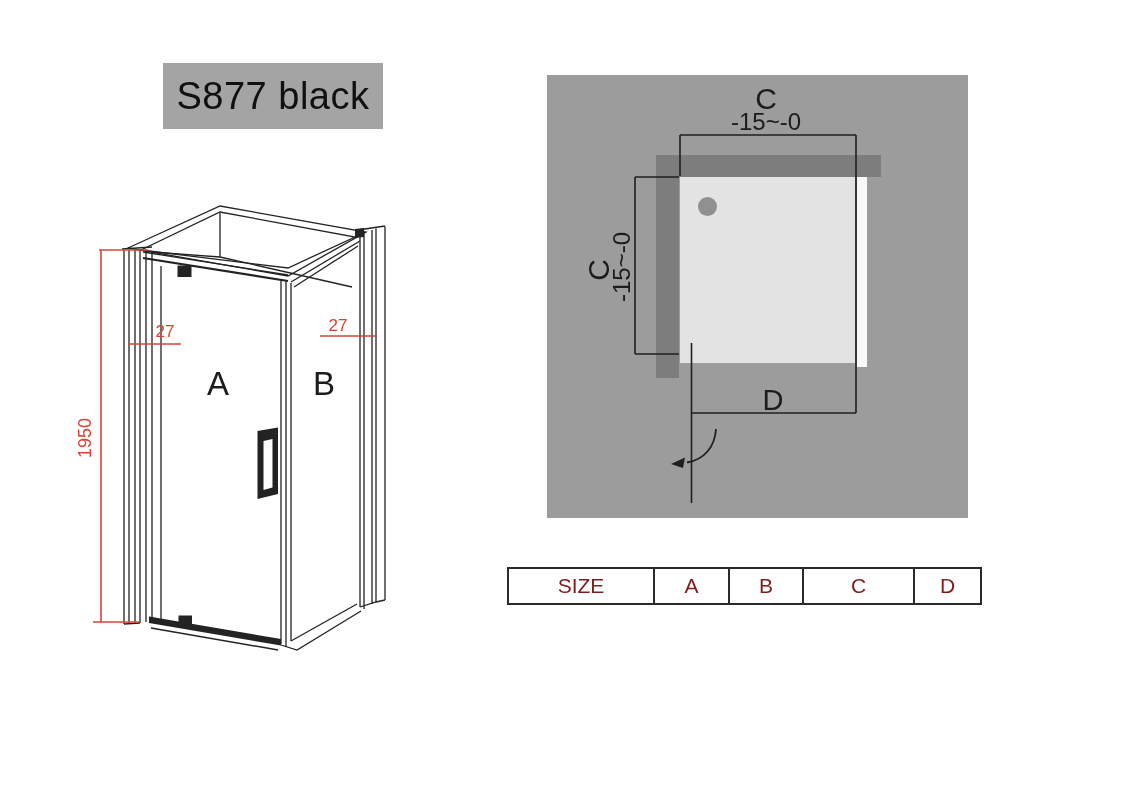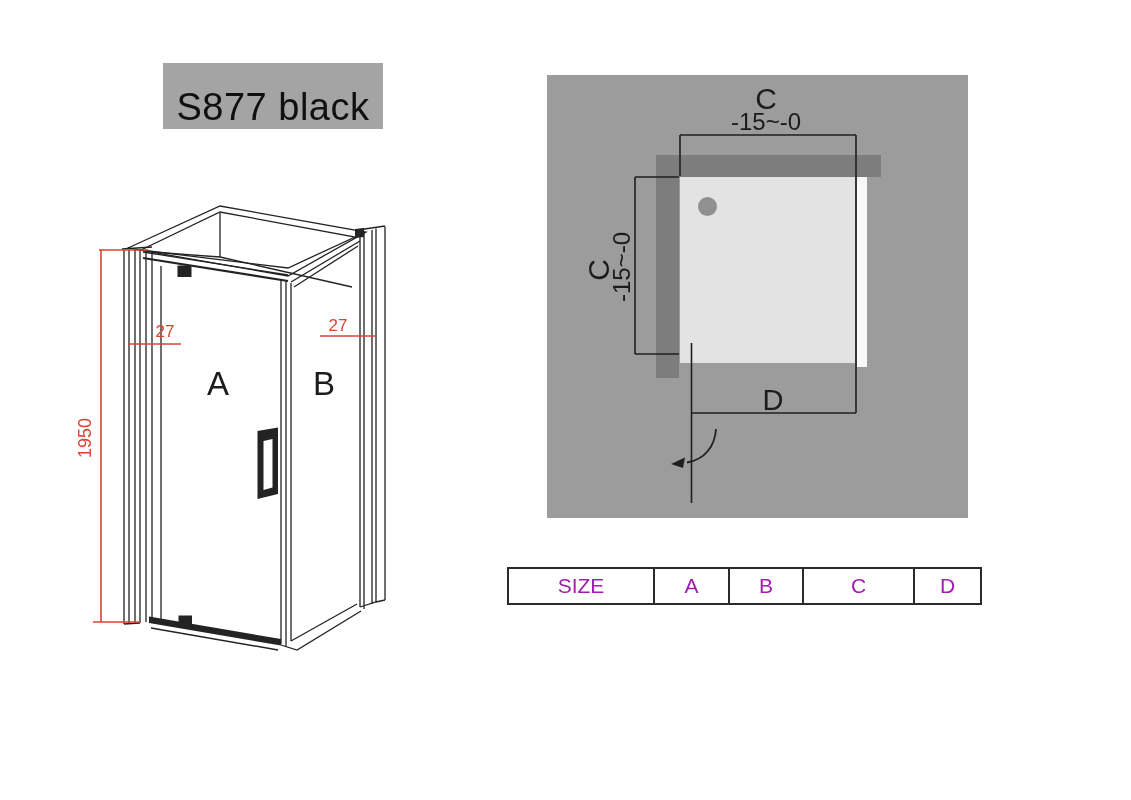--- a/index.html
+++ b/index.html
@@ -3,31 +3,31 @@
 <meta charset="utf-8">
 <style>
   html,body{margin:0;padding:0;background:#ffffff;}
   #canvas{position:relative;width:1131px;height:800px;background:#ffffff;overflow:hidden;
           font-family:"Liberation Sans",sans-serif;}
   .abs{position:absolute;}
   .lbl{position:absolute;transform:translate(-50%,-50%);white-space:nowrap;
        color:#1c1c1c;font-family:"Liberation Sans",sans-serif;line-height:1;}
   .lbl.rot{transform:translate(-50%,-50%) rotate(-90deg);}
   #title-box{left:163px;top:63px;width:220px;height:66px;background:#a4a4a4;
-             display:flex;align-items:flex-end;justify-content:center;}
+             display:flex;align-items:center;justify-content:center;}
   #title-box span{font-size:38px;color:#101010;letter-spacing:0.5px;}
   #topview-panel{left:547px;top:75px;width:421px;height:443px;background:#9c9c9c;}
   #topview-panel .band-top{position:absolute;left:109px;top:80px;width:225px;height:22px;background:#7d7d7d;}
   #topview-panel .band-left{position:absolute;left:109px;top:80px;width:23px;height:223px;background:#7d7d7d;}
   #topview-panel .tray{position:absolute;left:133px;top:102px;width:175px;height:186px;background:#e3e3e3;}
   #topview-panel .glass-strip{position:absolute;left:310px;top:102px;width:10px;height:190px;background:#f9f9f9;}
   #topview-panel .drain{position:absolute;left:151px;top:122px;width:19px;height:19px;border-radius:50%;background:#909090;}
   #line-art{position:absolute;left:0;top:0;pointer-events:none;}
   table#size-table{position:absolute;left:507px;top:567px;border-collapse:collapse;table-layout:fixed;
-      font-family:"Liberation Sans",sans-serif;color:#a21caf;text-align:center;}
+      font-family:"Liberation Sans",sans-serif;color:#7f1d1d;text-align:center;}
   #size-table td{border:2px solid #2b2b2b;padding:0;}
   #size-table .hdr td{height:34px;font-size:21px;}
   #size-table .val td{height:31px;font-size:20px;}
   #size-table .val td.sizecell{font-size:16px;}
 </style>
 </head>
 <body>
 
 <div id="canvas">
 

